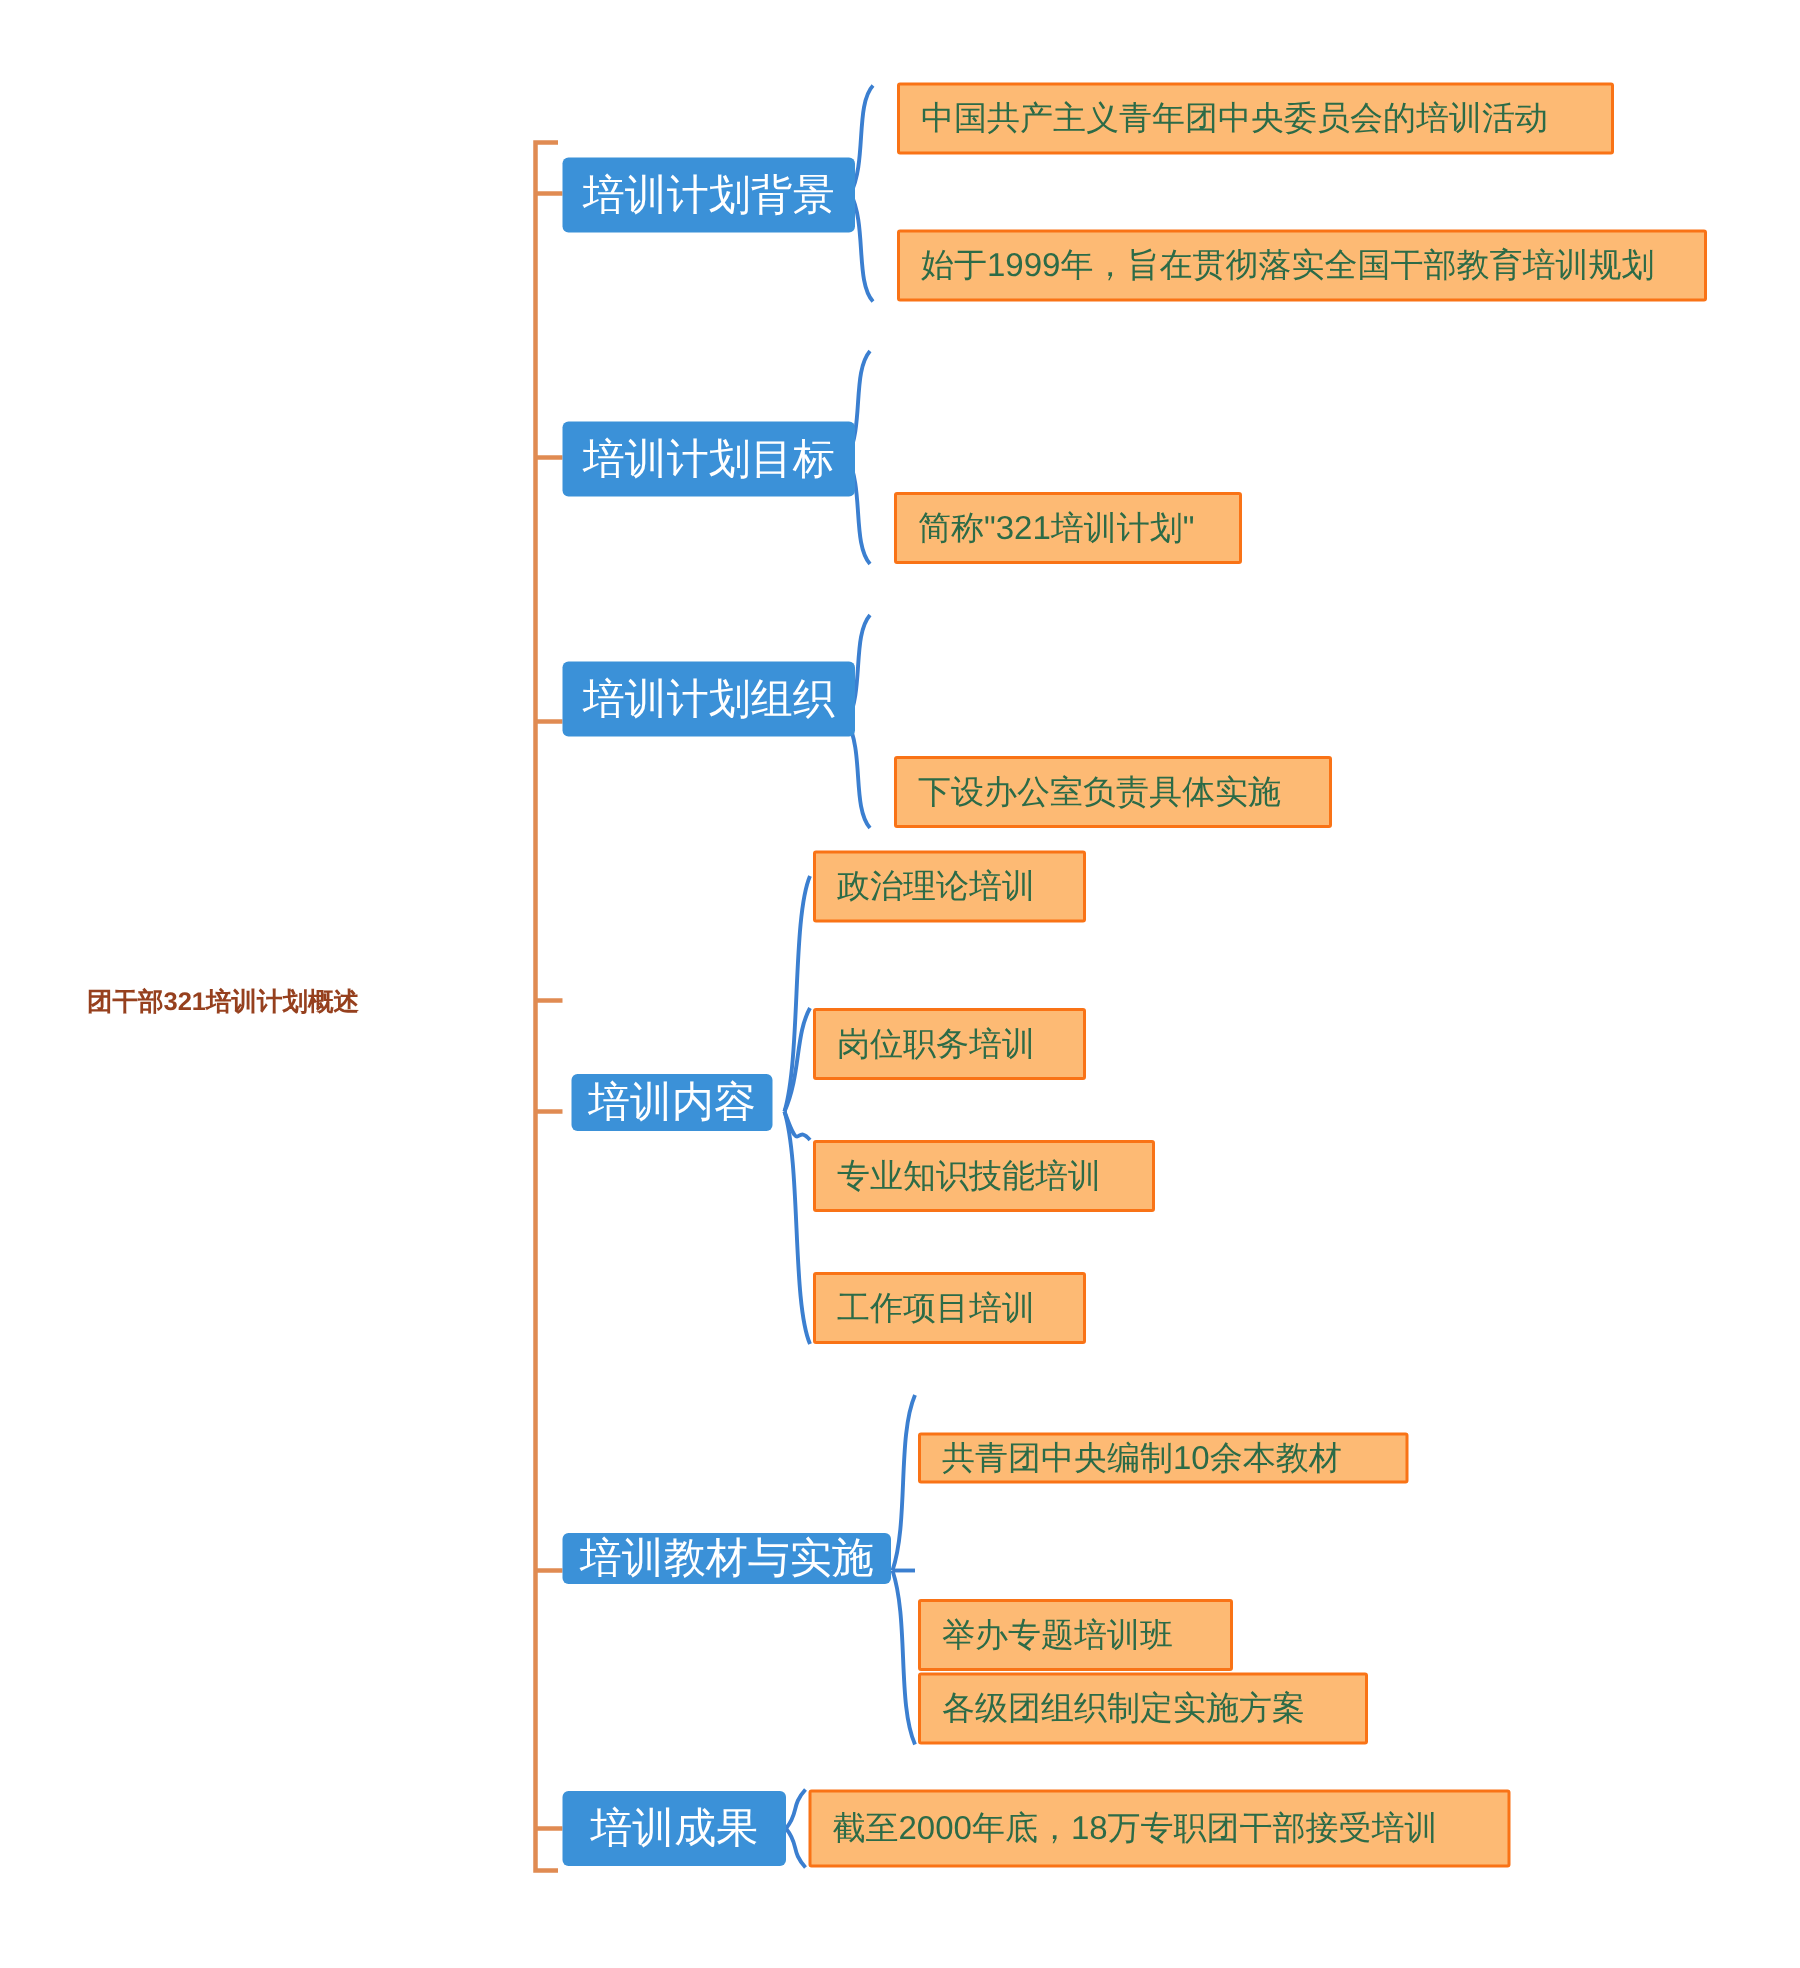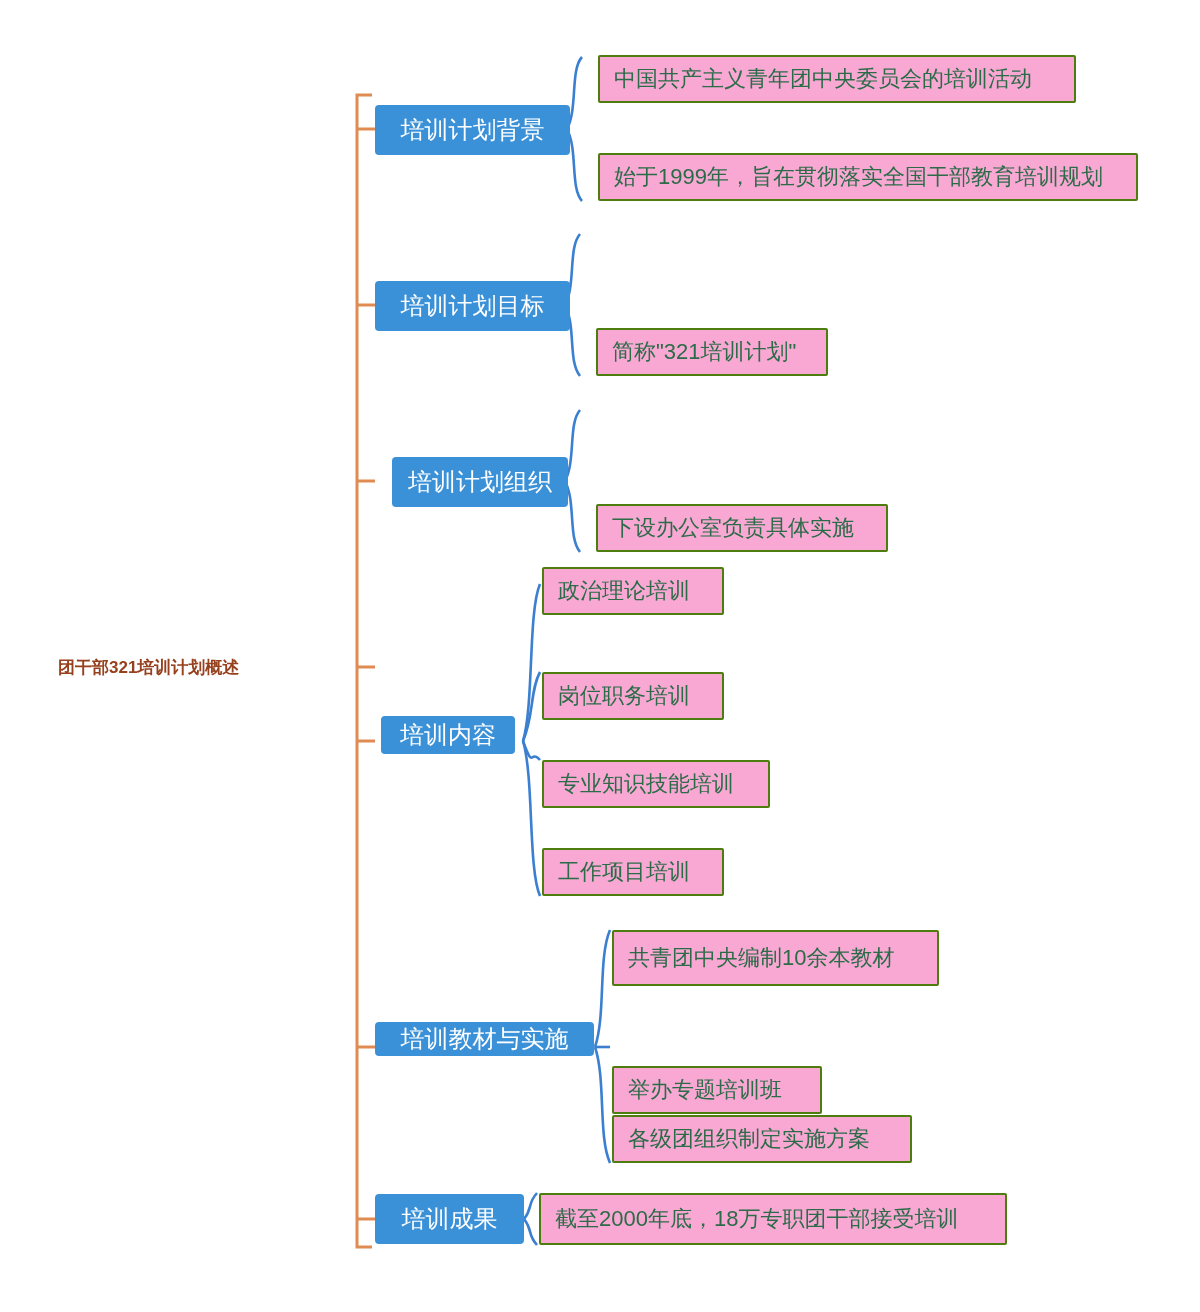--- a/index.html
+++ b/index.html
@@ -48,33 +48,33 @@
 
   
   .branch {
     position: absolute;
     background: #3b91d8;
     border-radius: 4px;
     color: #ffffff;
     display: flex;
     align-items: center;
     justify-content: center;
-    font-size: 24px;
+    font-size: 28px;
     font-weight: normal;
     white-space: nowrap;
     box-sizing: border-box;
     padding: 0 14px;
     font-family: "Liberation Sans", "DejaVu Sans", sans-serif;
   }
 
   
   .leaf {
     position: absolute;
-    background: #f9a8d4;
-    border: 2px solid #4d7c0f;
+    background: #fdba74;
+    border: 2px solid #f97316;
     color: #2c6b47;
     display: flex;
     align-items: center;
     justify-content: flex-start;
     font-size: 22px;
     white-space: nowrap;
     box-sizing: border-box;
     padding: 0 14px;
     border-radius: 2px;
     font-family: "Liberation Sans", "DejaVu Sans", sans-serif;
@@ -140,38 +140,38 @@
 
   <div class="leaf" style="left:598px; top:55px; width:478px; height:48px;">中国共产主义青年团中央委员会的培训活动</div>
 
   <div class="leaf" style="left:598px; top:153px; width:540px; height:48px;">始于1999年，旨在贯彻落实全国干部教育培训规划</div>
 
   <div class="branch" style="left:375px; top:281px; width:195px; height:50px;">培训计划目标</div>
 
 
   <div class="leaf" style="left:596px; top:328px; width:232px; height:48px;">简称"321培训计划"</div>
 
-  <div class="branch" style="left:375px; top:457px; width:176px; height:50px;margin-left:17px;">培训计划组织</div>
+  <div class="branch" style="left:375px; top:441px; width:195px; height:50px;">培训计划组织</div>
 
 
   <div class="leaf" style="left:596px; top:504px; width:292px; height:48px;">下设办公室负责具体实施</div>
 
   <div class="branch" style="left:381px; top:716px; width:134px; height:38px;">培训内容</div>
 
   <div class="leaf" style="left:542px; top:567px; width:182px; height:48px;">政治理论培训</div>
 
   <div class="leaf" style="left:542px; top:672px; width:182px; height:48px;">岗位职务培训</div>
 
   <div class="leaf" style="left:542px; top:760px; width:228px; height:48px;">专业知识技能培训</div>
 
   <div class="leaf" style="left:542px; top:848px; width:182px; height:48px;">工作项目培训</div>
 
   <div class="branch" style="left:375px; top:1022px; width:219px; height:34px;">培训教材与实施</div>
 
-  <div class="leaf" style="left:612px; top:930px; width:327px; height:56px;">共青团中央编制10余本教材</div>
+  <div class="leaf" style="left:612px; top:955px; width:327px; height:34px;">共青团中央编制10余本教材</div>
 
   <div class="leaf" style="left:612px; top:1066px; width:210px; height:48px;">举办专题培训班</div>
 
   <div class="leaf" style="left:612px; top:1115px; width:300px; height:48px;">各级团组织制定实施方案</div>
 
   <div class="branch" style="left:375px; top:1194px; width:149px; height:50px;">培训成果</div>
 
   <div class="leaf" style="left:539px; top:1193px; width:468px; height:52px;">截至2000年底，18万专职团干部接受培训</div>
 
 </div>

